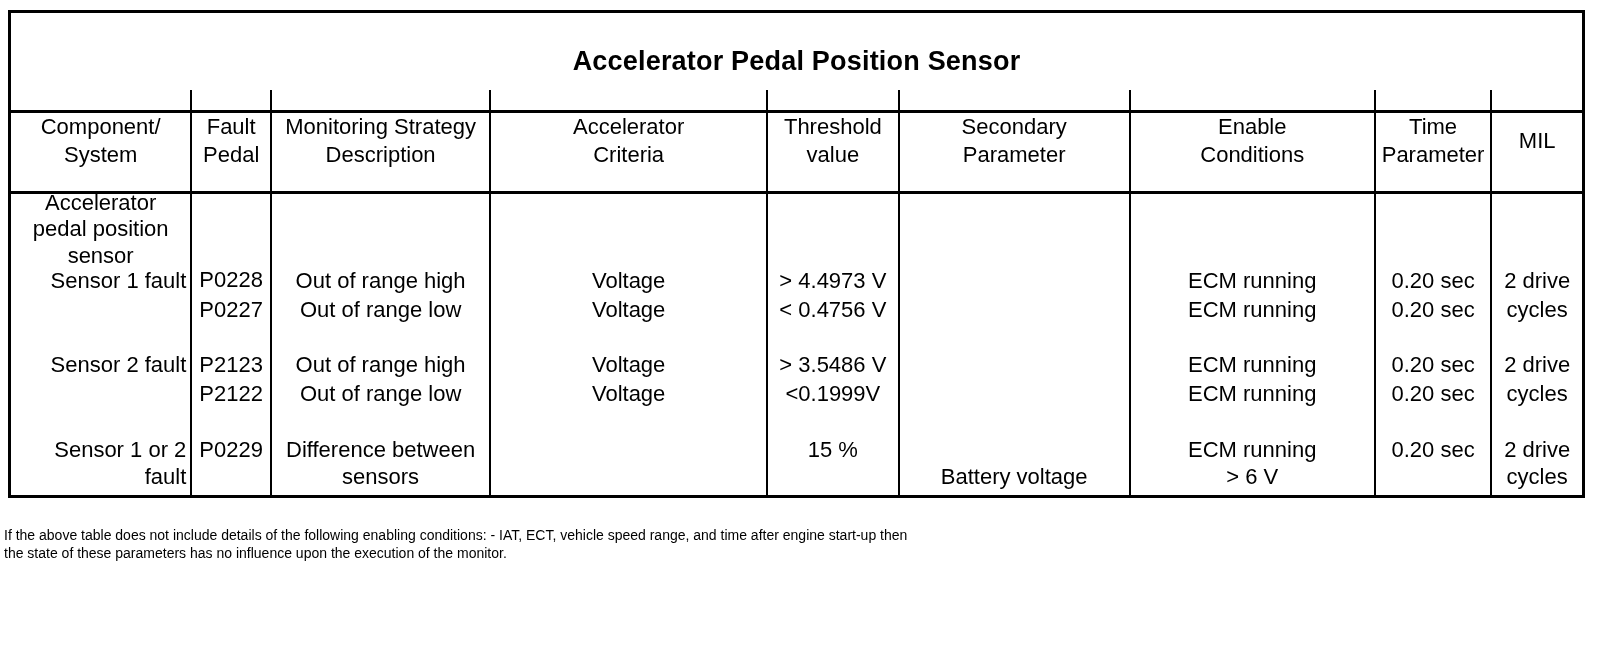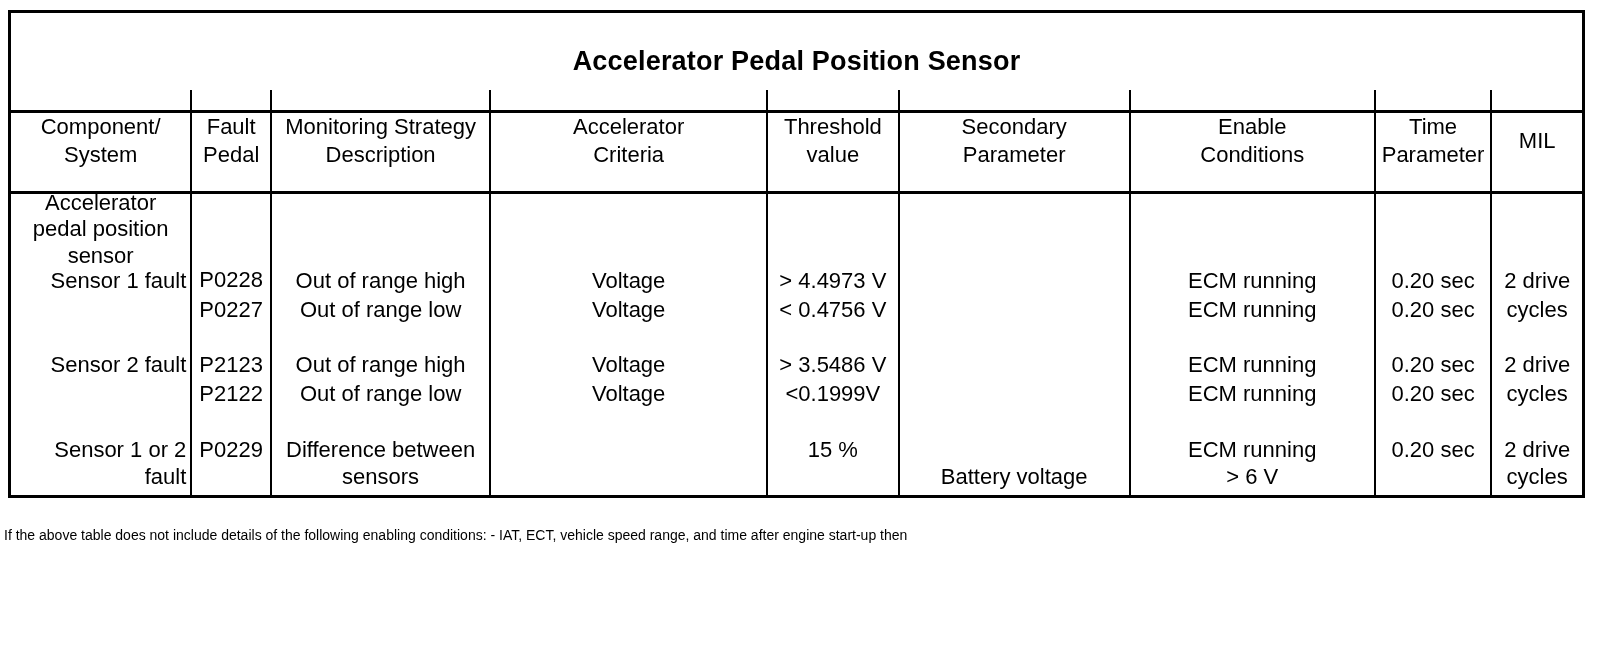--- a/index.html
+++ b/index.html
@@ -286,15 +286,16 @@
           <div class="ln ctr" style="top:264px;">2 drive</div>
           <div class="ln ctr" style="top:291px;">cycles</div>
         </div>
       </div>
 
     </div>
   </div>
 
   <div class="footnote">
     <div>If the above table does not include details of the following enabling conditions: - IAT, ECT, vehicle speed range, and time after engine start-up then</div>
+    <div>the state of these parameters has no influence upon the execution of the monitor.</div>
   </div>
 
 </div>
 
 </body></html>

